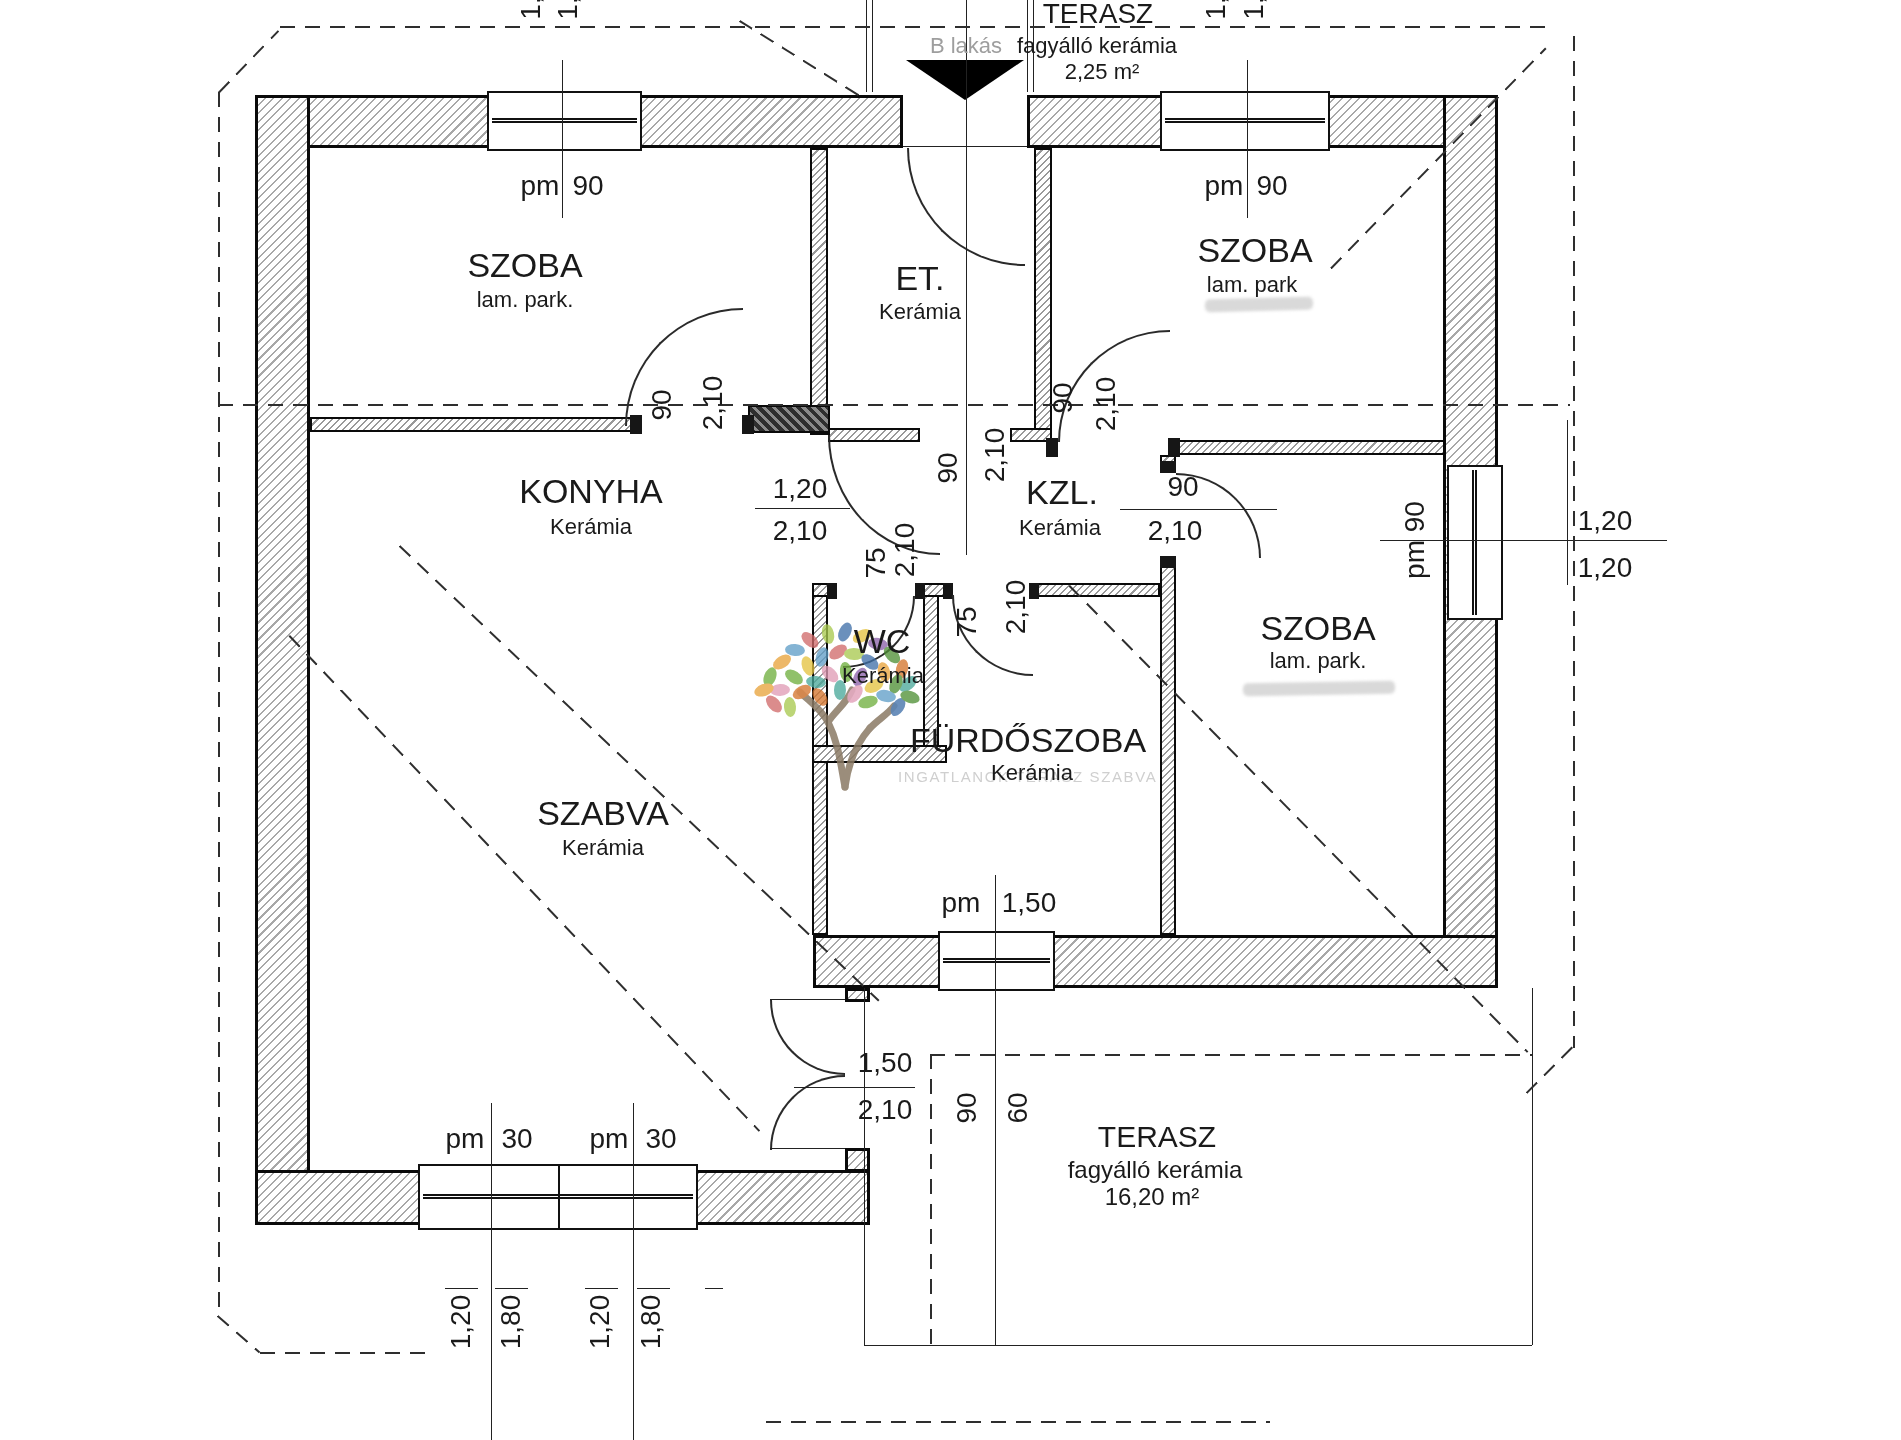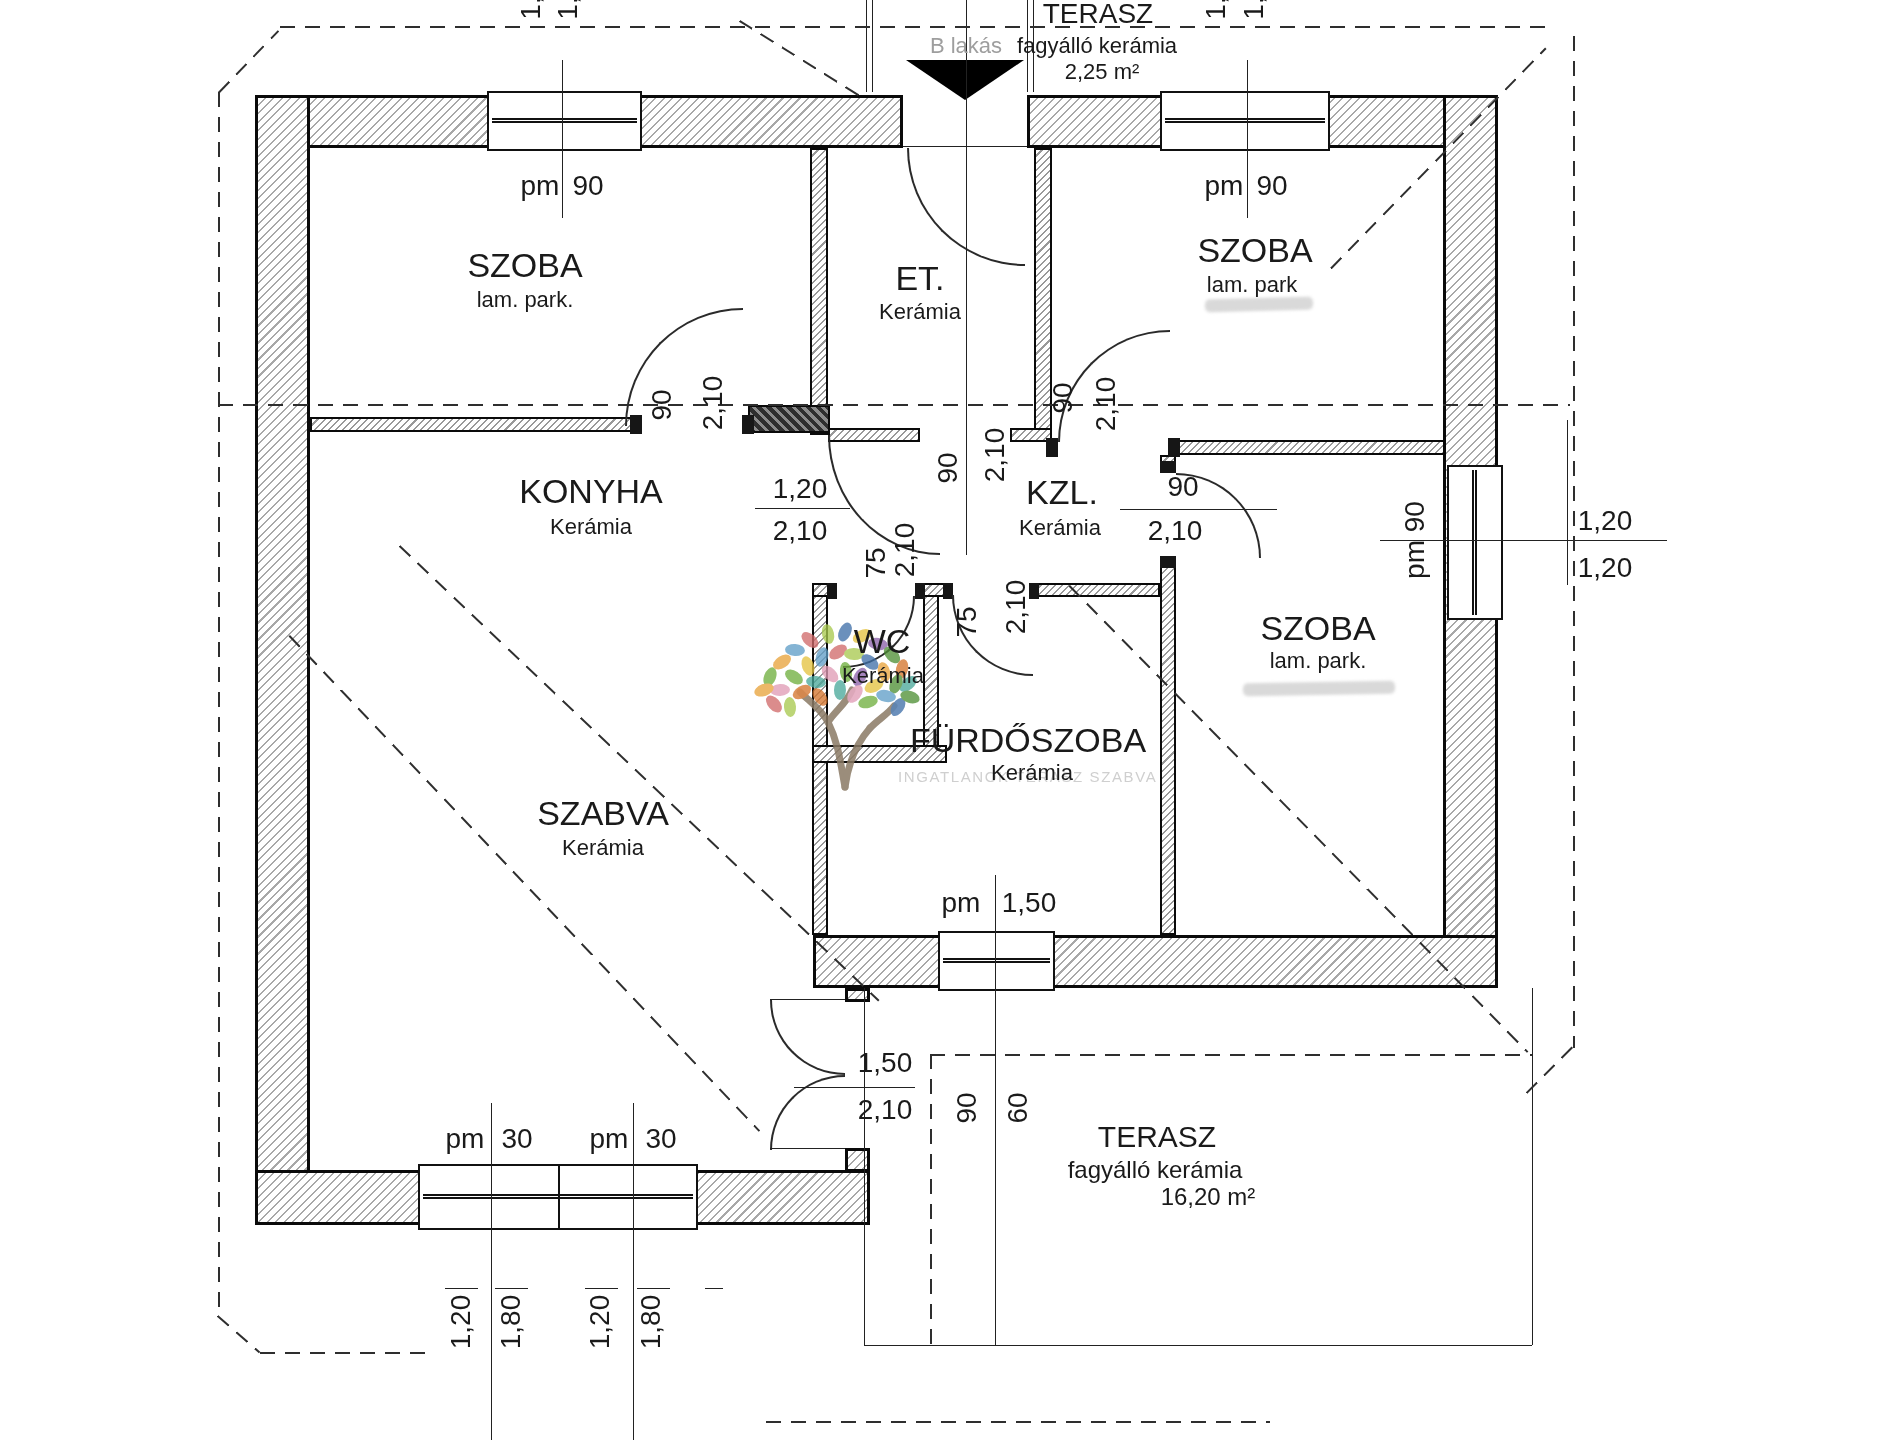--- a/index.html
+++ b/index.html
@@ -228,21 +228,21 @@
     <div class="lbl sub" style="left: 1032px; top: 773px;">Kerámia</div>
     <div class="lbl room" style="left: 1318px; top: 628px;">SZOBA</div>
     <div class="lbl sub" style="left: 1318px; top: 661px;">lam. park.</div>
     <div class="lbl room" style="left: 603px; top: 813px;">SZABVA</div>
     <div class="lbl sub" style="left: 603px; top: 848px;">Kerámia</div>
     <div class="lbl t28" style="left: 1098px; top: 14px;">TERASZ</div>
     <div class="lbl sub" style="left: 1097px; top: 46px;">fagyálló kerámia</div>
     <div class="lbl sub" style="left: 1102px; top: 72px;">2,25 m²</div>
     <div class="lbl t30" style="left: 1157px; top: 1137px;">TERASZ</div>
     <div class="lbl t24" style="left: 1155px; top: 1170px;">fagyálló kerámia</div>
-    <div class="lbl t24" style="left: 1208px; top: 1197px;">16,20 m²</div>
+    <div class="lbl t24" style="left: 1152px; top: 1197px;">16,20 m²</div>
     <div class="lbl dim rot" style="left: 531px; top: 8px;">1,</div>
     <div class="lbl dim rot" style="left: 568px; top: 8px;">1,</div>
     <div class="lbl dim rot" style="left: 1216px; top: 8px;">1,</div>
     <div class="lbl dim rot" style="left: 1254px; top: 8px;">1,</div>
     <div class="lbl dim" style="left: 540px; top: 186px;">pm</div>
     <div class="lbl dim" style="left: 588px; top: 186px;">90</div>
     <div class="lbl dim" style="left: 1224px; top: 186px;">pm</div>
     <div class="lbl dim" style="left: 1272px; top: 186px;">90</div>
     <div class="lbl dim rot" style="left: 662px; top: 405px;">90</div>
     <div class="lbl dim rot" style="left: 713px; top: 403px;">2,10</div>

